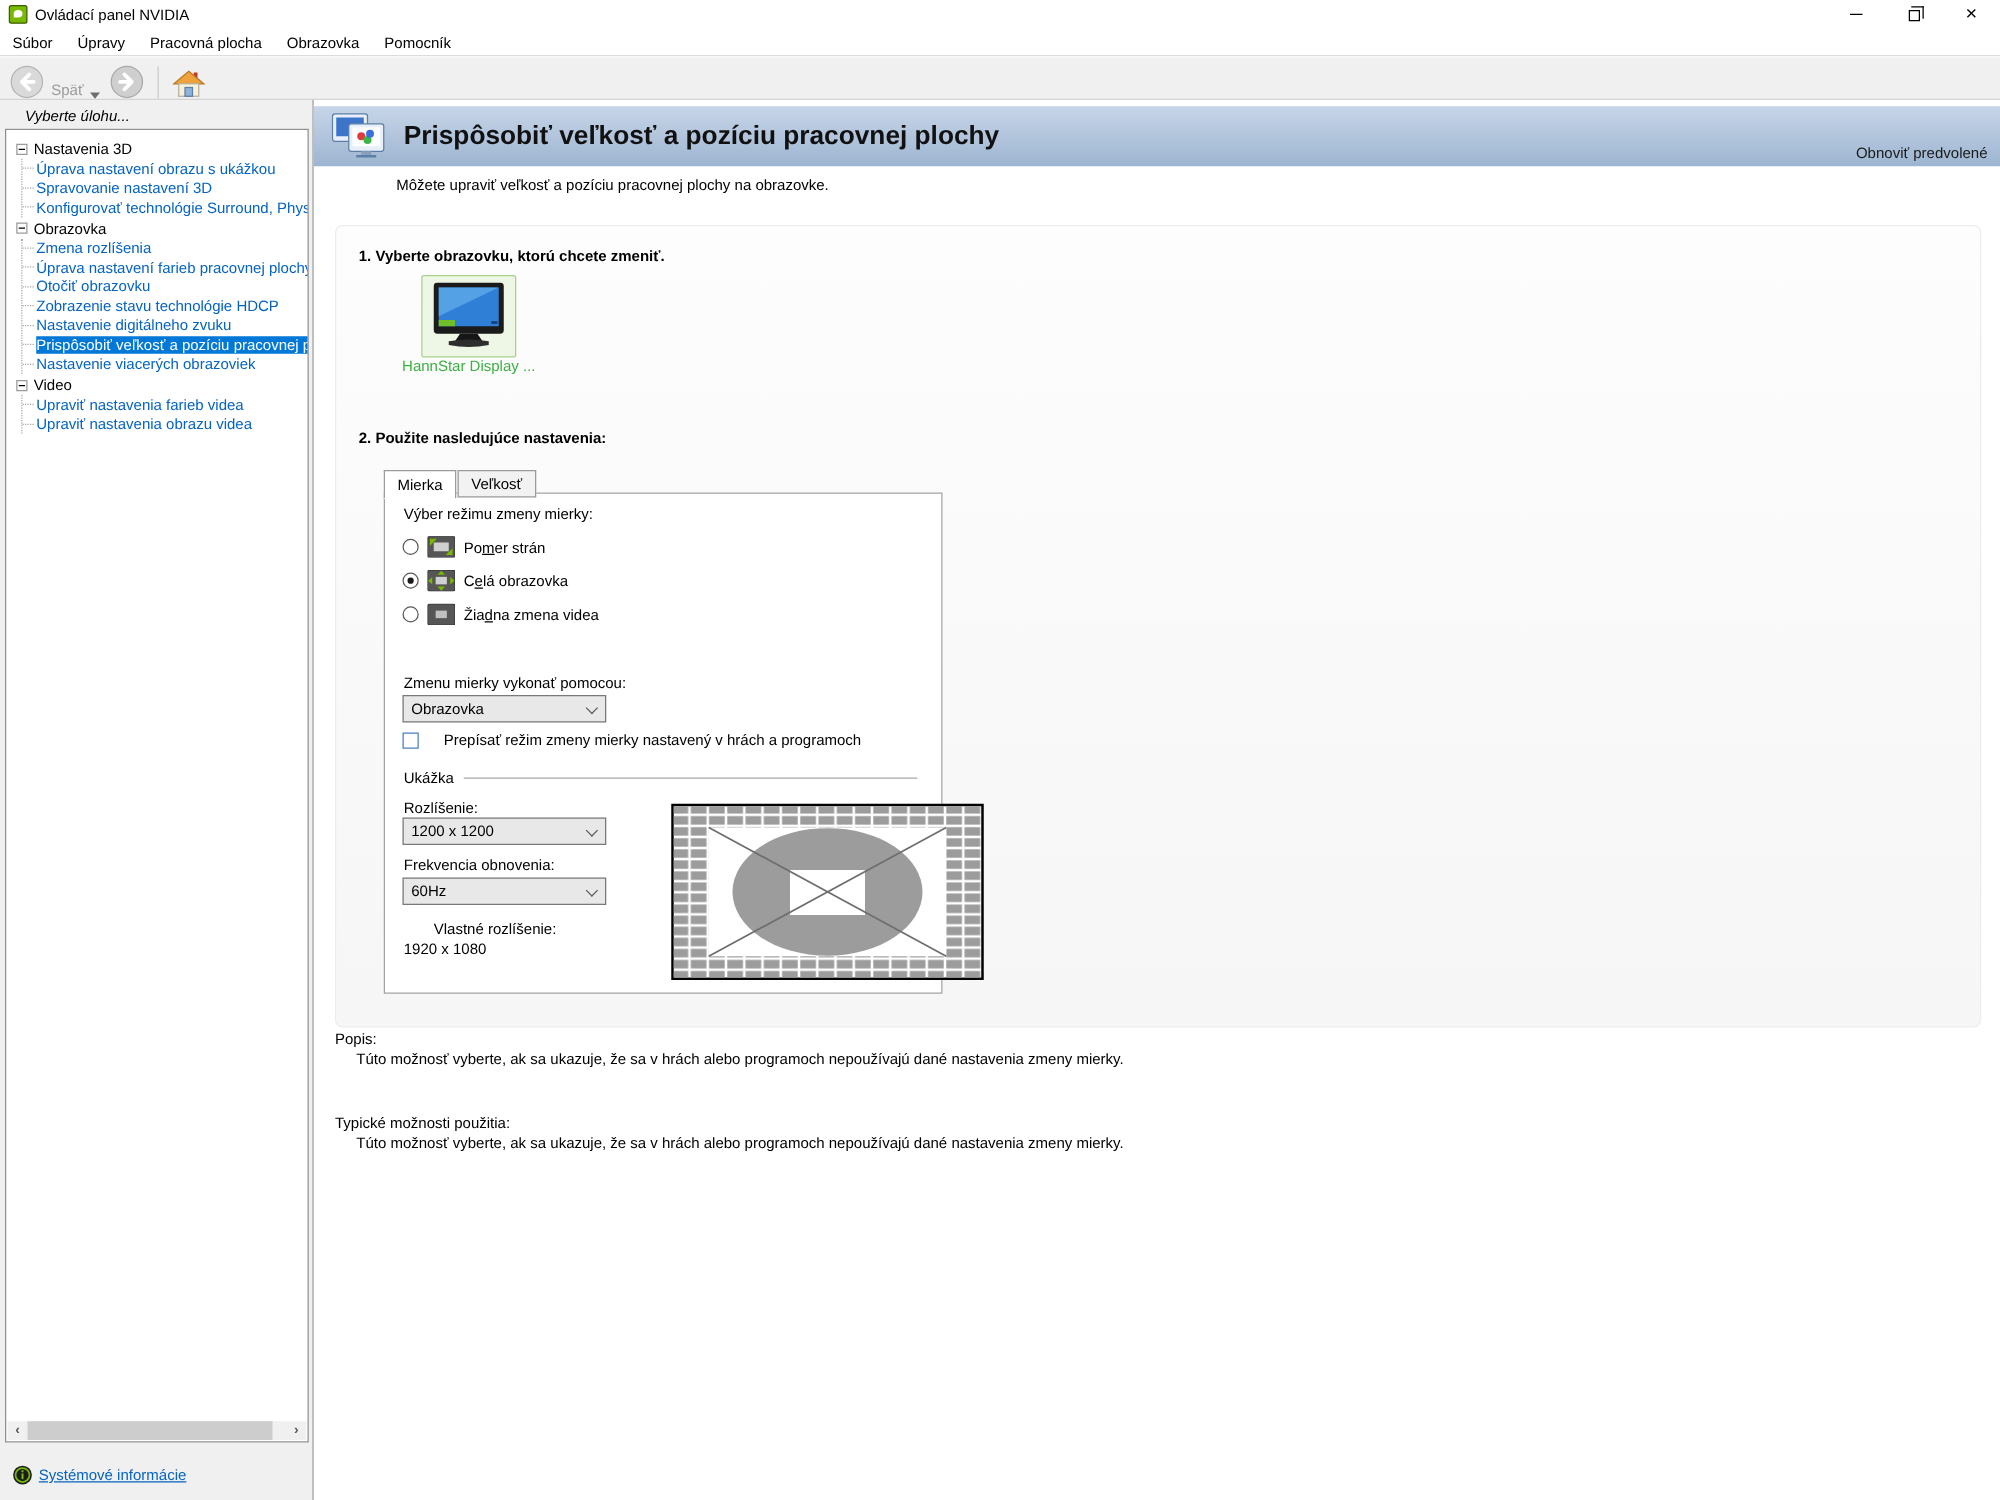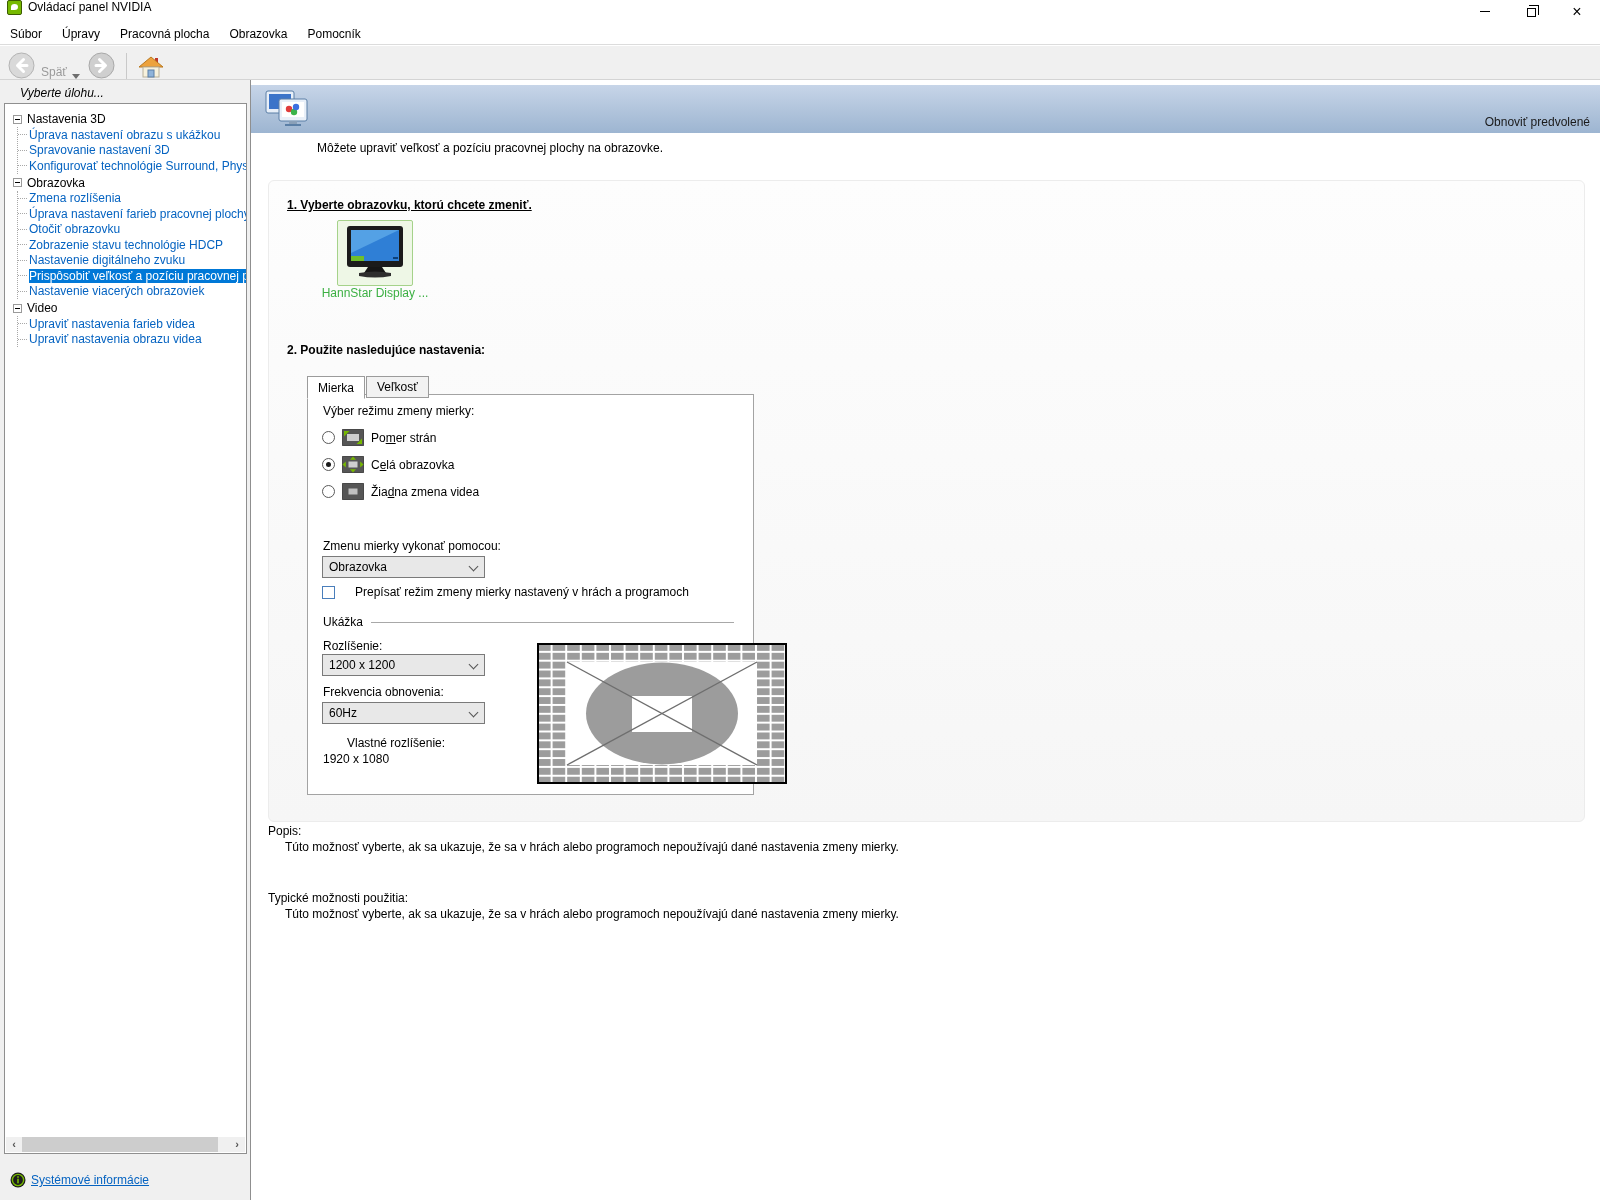--- a/index.html
+++ b/index.html
@@ -3,21 +3,21 @@
 <meta charset="utf-8">
 <style>
   * { box-sizing: border-box; margin: 0; padding: 0; }
   html,body { width:1600px; height:1200px; }
   body {
     font-family: "Liberation Sans", sans-serif;
     font-size: 12px; color:#000;
     background:#fff; position:relative; overflow:hidden;
   }
   
-  .titlebar { position:absolute; top:0; left:0; right:0; height:23px; background:#fff; display:flex; align-items:flex-start; }
+  .titlebar { position:absolute; top:0; left:0; right:0; height:23px; background:#fff; display:flex; align-items:center; }
   .app-icon { width:15px; height:15px; margin-left:7px; background:#76b900; border:1px solid #3c5c00; border-radius:2px; position:relative; }
   .app-icon::after { content:''; position:absolute; inset:3px 3px 4px 3px; background:#fff; border-radius:50% 50% 50% 0; }
   .title-text { margin-left:6px; }
   .win-controls { margin-left:auto; display:flex; height:100%; }
   .win-btn { width:46px; display:flex; align-items:center; justify-content:center; cursor:default; }
   .glyph-min { width:10px; height:1px; background:#000; }
   .glyph-restore { width:9px; height:9px; border:1px solid #000; position:relative; background:#fff; margin-top:2px; }
   .glyph-restore::before { content:''; position:absolute; left:1px; top:-4px; width:9px; height:9px; border:1px solid #000; border-left:none; border-bottom:none; }
   .glyph-close { font-size:16px; line-height:16px; }
   
@@ -51,21 +51,21 @@
   .sys-info { position:absolute; left:10px; bottom:12px; display:flex; align-items:center; gap:5px; }
   .sys-info a { color:#0563c1; text-decoration:underline; cursor:pointer; }
   
   .main { position:absolute; top:80px; left:251px; right:0; bottom:0; background:#fff; }
   .band { position:absolute; top:5px; left:0; right:0; height:48px; background:linear-gradient(180deg,#c7d5e8 0%,#9db5d1 100%); display:flex; align-items:center; }
   .band-icon { margin-left:14px; }
   .band-title { font-size:21px; font-weight:bold; color:#111; margin-left:12px; }
   .restore-link { position:absolute; right:10px; bottom:4px; color:#1a1a1a; cursor:pointer; }
   .subtitle { position:absolute; top:61px; left:66px; }
   .content-card { position:absolute; left:17px; top:100px; right:15px; height:642px; background:linear-gradient(180deg,#fdfdfd,#f6f6f6); border:1px solid #ececec; border-radius:6px; }
-  .sec1-heading { position:absolute; left:36px; top:118px; font-weight:bold;text-decoration:underline; }
+  .sec1-heading { position:absolute; left:36px; top:118px; font-weight:bold; }
   .display-tile { position:absolute; left:86px; top:140px; width:76px; height:66px; border:1px solid #a5d28a; background:#eef7e6; border-radius:2px; display:flex; align-items:center; justify-content:center; cursor:pointer; }
   .display-label { position:absolute; left:48px; top:206px; width:152px; text-align:center; color:#3cb043; }
   .sec2-heading { position:absolute; left:36px; top:263px; font-weight:bold; }
   
   .tabs { position:absolute; left:56px; top:295px; display:flex; align-items:flex-end; z-index:2; }
   .tab { padding:3px 10px 3px; border:1px solid #9b9b9b; background:#f2f2f2; cursor:pointer; margin-right:1px; position:relative; }
   .tab.active { background:#fff; border-bottom:1px solid #fff; padding-top:4px; top:1px; z-index:3; }
   .panel { position:absolute; left:56px; top:314px; width:447px; height:401px; background:#fff; border:1px solid #a3a3a3; }
   .p-label { position:absolute; left:15px; }
   .scale-label { top:9px; }
@@ -231,20 +231,21 @@
       <rect x="1" y="1" width="28" height="22" rx="2" fill="#e8eff8" stroke="#5b7fa6"></rect>
       <rect x="4" y="4" width="22" height="15" fill="#3b74c9"></rect>
       <rect x="14" y="9" width="28" height="22" rx="2" fill="#e8eff8" stroke="#5b7fa6"></rect>
       <rect x="17" y="12" width="22" height="15" fill="#ffffff"></rect>
       <circle cx="24" cy="19" r="3.2" fill="#e03b3b"></circle>
       <circle cx="29" cy="22" r="3.2" fill="#3bb44a"></circle>
       <circle cx="31" cy="17" r="3.2" fill="#3b6fe0"></circle>
       <rect x="24" y="31" width="8" height="3" fill="#8aa0b8"></rect>
       <rect x="20" y="34" width="16" height="2" fill="#5b7fa6"></rect>
     </svg>
+    <span class="band-title">Prispôsobiť veľkosť a pozíciu pracovnej plochy</span>
     <span class="restore-link">Obnoviť predvolené</span>
   </div>
 
   <div class="subtitle">Môžete upraviť veľkosť a pozíciu pracovnej plochy na obrazovke.</div>
 
   <div class="content-card"></div>
 
   <div class="sec1-heading">1. Vyberte obrazovku, ktorú chcete zmeniť.</div>
   <div class="display-tile">
     <svg width="64" height="54" viewBox="0 0 64 54">

